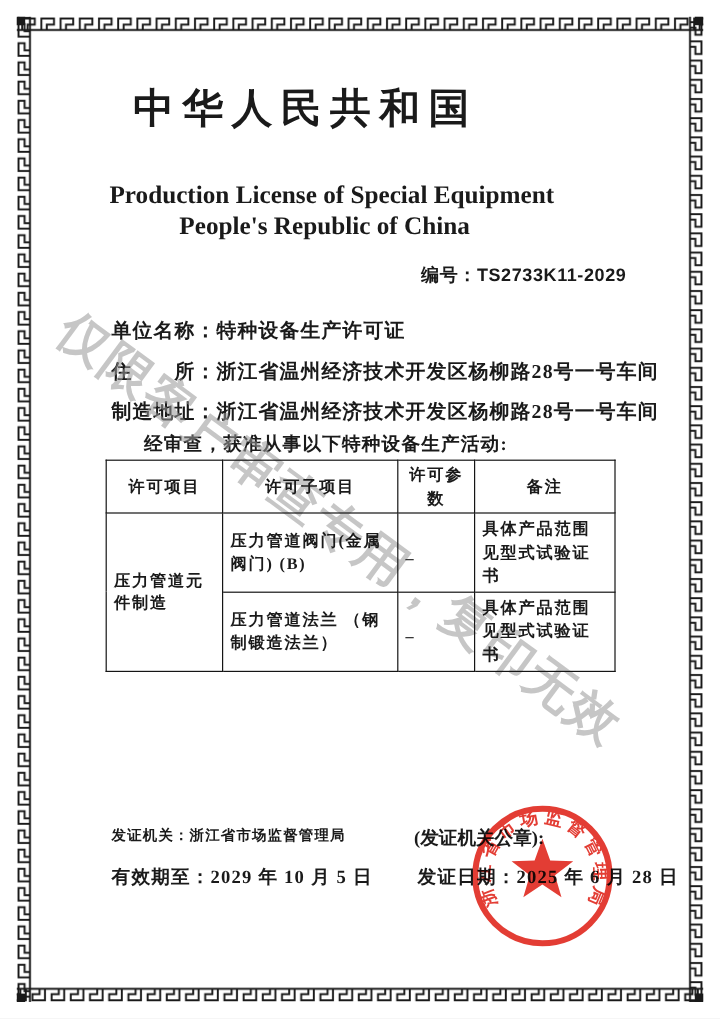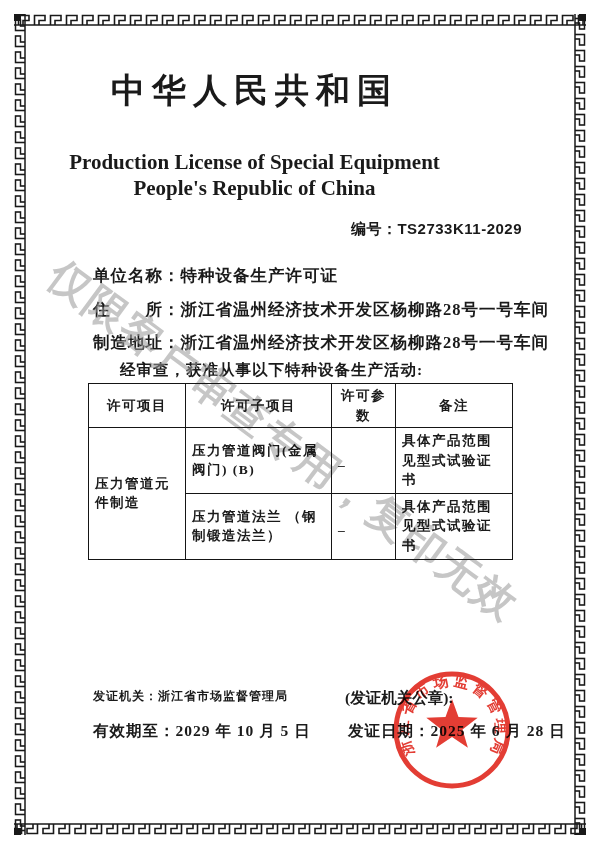--- a/index.html
+++ b/index.html
@@ -3,22 +3,22 @@
 <meta charset="utf-8">
 <style>
   html,body{margin:0;padding:0;background:#e8e8e8;}
   .page{position:relative;width:600px;height:849px;background:#ffffff;overflow:hidden;
         font-family:"Liberation Serif","DejaVu Serif",serif;color:#1a1a1a;}
   .abs{position:absolute;}
   .ctr{left:0;width:509px;text-align:center;}
   .title-cn1{top:68px;font-size:34px;font-weight:bold;letter-spacing:7px;}
   .title-cn2{top:107px;font-size:36px;font-weight:bold;letter-spacing:4px;}
   .title-en{font-size:21px;font-weight:bold;}
-  .en1{top:150px;}
-  .en2{top:176px;}
+  .en1{top:150px;margin-left:22px;}
+  .en2{top:176px;padding-left:16px;}
   .serial{top:220px;right:78px;font-size:15px;font-weight:bold;
           font-family:"Liberation Sans","DejaVu Sans",sans-serif;letter-spacing:.5px;text-align:center;}
   .serial .lbl{font-family:"Liberation Serif","DejaVu Serif",serif;}
   .fieldline{left:93px;font-size:16.5px;font-weight:bold;white-space:nowrap;letter-spacing:1px;}
   .f1{top:265px;} .f2{top:299px;} .f3{top:332px;}
   .review{top:360px;left:120px;font-size:15.5px;font-weight:bold;letter-spacing:1px;}
   table.lic{position:absolute;left:88px;top:383px;width:424px;border-collapse:collapse;
             table-layout:fixed;z-index:2;padding-left:40px;}
   table.lic th,table.lic td{border:1.5px solid #151515;font-size:13.5px;font-weight:bold;
             padding:3px 6px;letter-spacing:1.5px;line-height:1.45;vertical-align:middle;}

